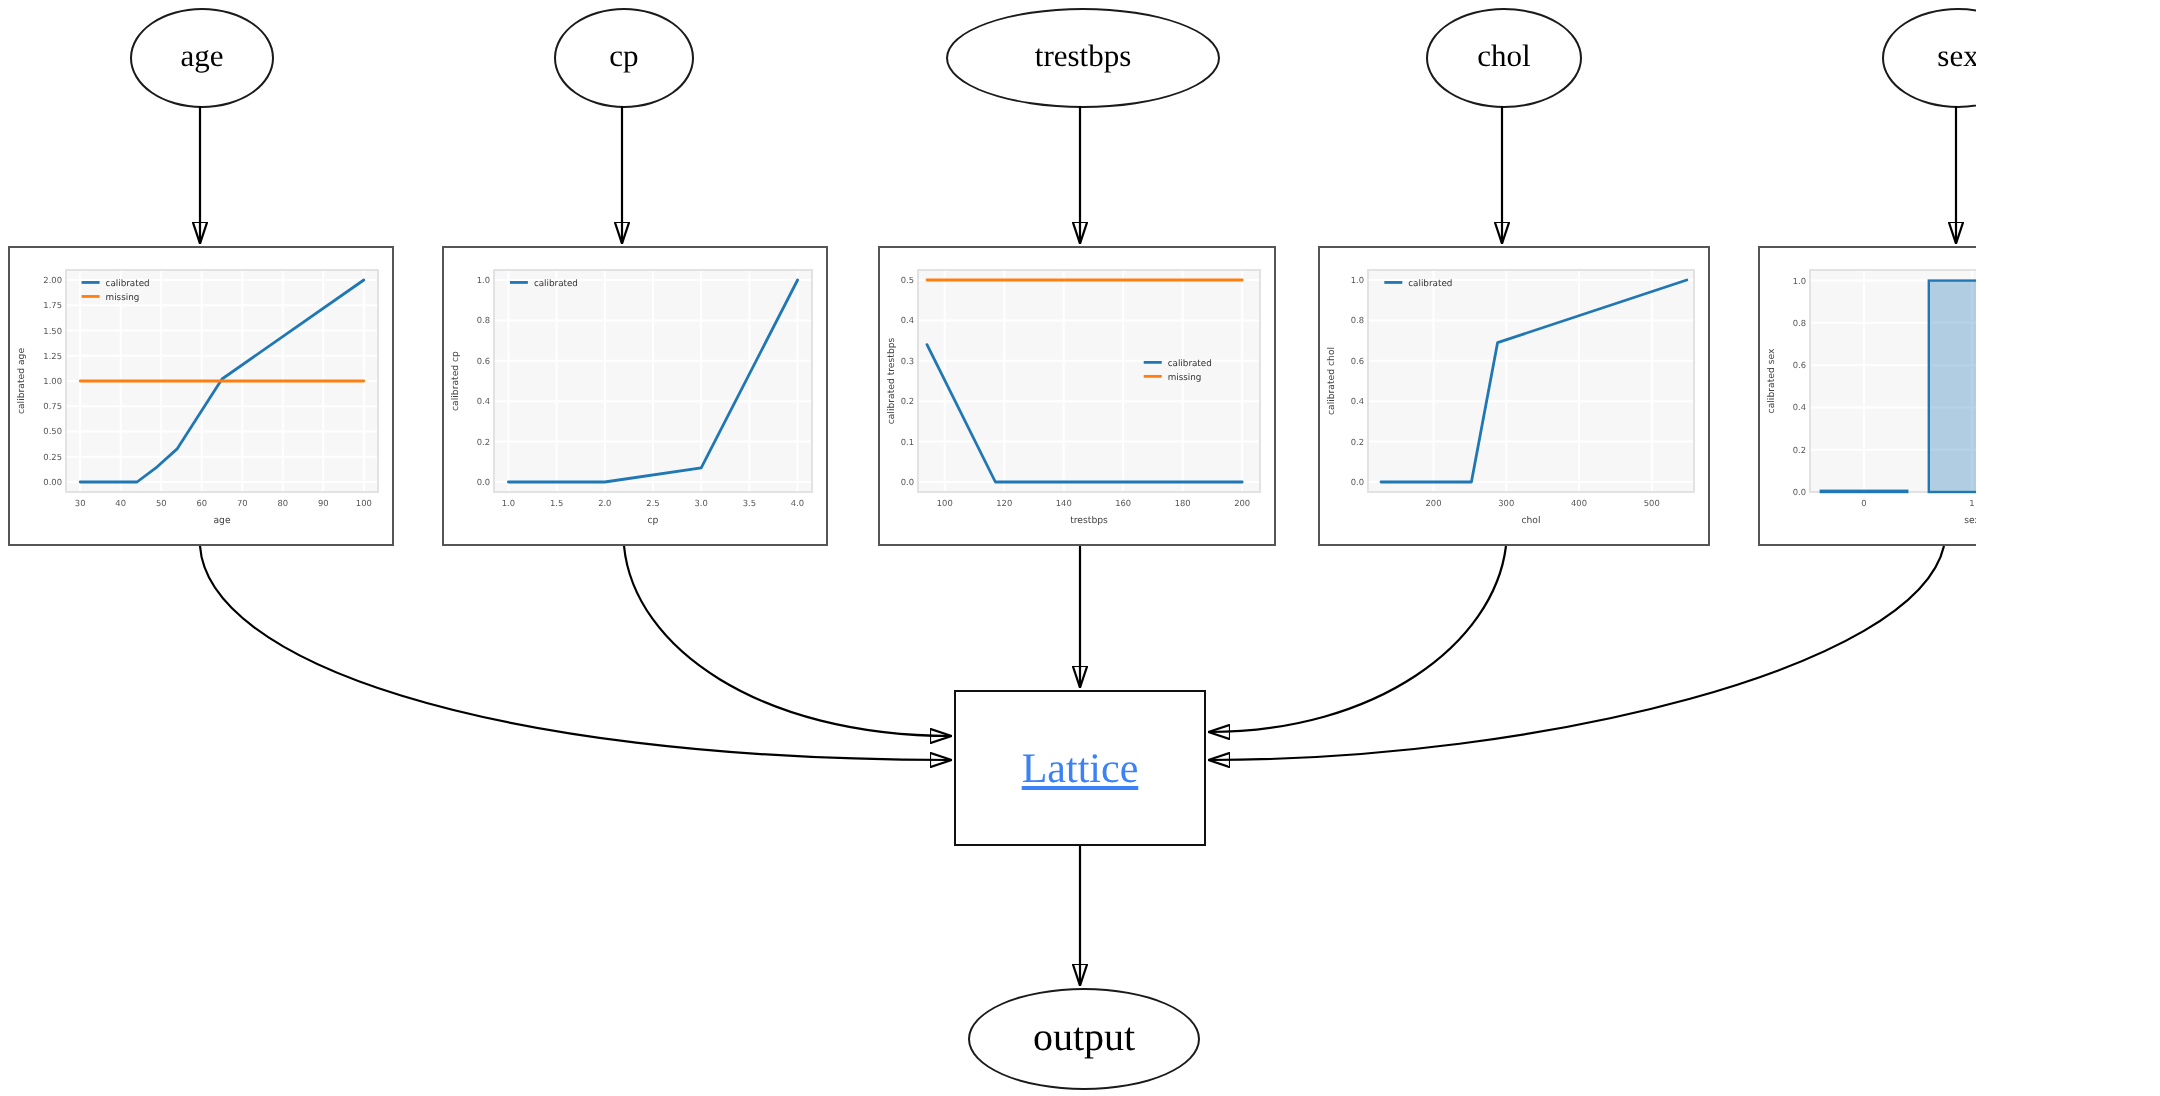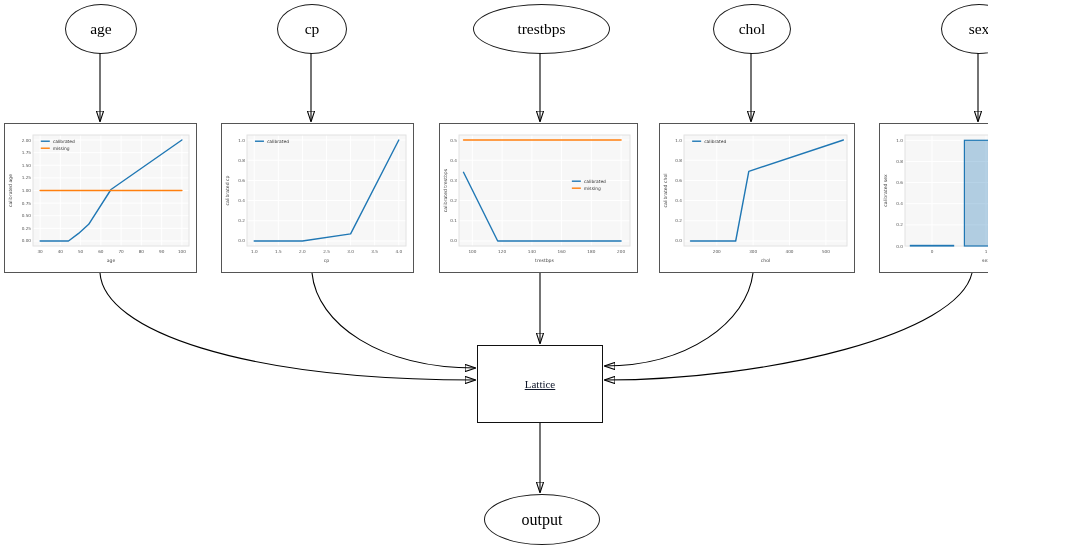--- a/index.html
+++ b/index.html
@@ -4,21 +4,21 @@
 <style>
   html,body{margin:0;padding:0;background:#ffffff;}
   #stage{position:relative;width:988px;height:548px;background:#ffffff;overflow:hidden;
          font-family:"Liberation Serif","DejaVu Serif",serif;}
   .enode{position:absolute;border:1px solid #1a1a1a;border-radius:50%;background:#fff;
          display:flex;align-items:center;justify-content:center;font-size:15.5px;color:#000;}
   .panel{position:absolute;border:1px solid #555;background:#fff;box-sizing:border-box;}
   .panel svg{display:block;}
   #lattice-box{position:absolute;left:477px;top:345px;width:126px;height:78px;
          border:1.5px solid #111;background:#fff;box-sizing:border-box;
-         display:flex;align-items:center;justify-content:center;font-size:11px;color:#0f172a;text-decoration:underline;}
+         display:flex;align-items:center;justify-content:center;font-size:21px;color:#3b82f6;text-decoration:underline;}
   #overlay{position:absolute;left:0;top:0;pointer-events:none;}
   #overlay path{stroke:#000;stroke-width:1.1;fill:none;}
   .chart-text{font-family:"DejaVu Sans","Liberation Sans",sans-serif;}
 </style>
 </head>
 <body>
 
 <div id="stage">
 
   <div class="enode" style="left:65px;top:4px;width:70px;height:48px">
@@ -218,21 +218,21 @@
         <rect x="138.4" y="62.800000000000004" width="43.2" height="59.199999999999996" fill="rgba(255,127,14,0.32)" stroke="#ff7f0e" stroke-width="1.2"></rect>
         <text x="106" y="137.5" text-anchor="middle" fill="#444" font-size="4.6px" class="chart-text">sex</text>
         <text x="7" y="66.5" text-anchor="middle" fill="#444" font-size="4.6px" class="chart-text" transform="rotate(-90 7 66.5)">calibrated sex</text>
       </svg>
   </div>
 
   <div id="lattice-box">
     <span>Lattice</span>
   </div>
 
-  <div class="enode" style="left:484px;top:494px;width:114px;height:49px;font-size:16px">
+  <div class="enode" style="left:484px;top:494px;width:114px;height:49px;font-size:20px">
     <span>output</span>
   </div>
 
   <svg id="overlay" width="1080" height="548">
     <defs>
       <marker id="arrow" markerUnits="userSpaceOnUse" markerWidth="11" markerHeight="8" refX="10.5" refY="4" orient="auto">
         <path d="M0,0.4 L10.8,4 L0,7.6 Z" fill="#000" stroke="none"></path>
       </marker>
     </defs>
     <path d="M100,53 V121.5" marker-end="url(#arrow)"></path>

